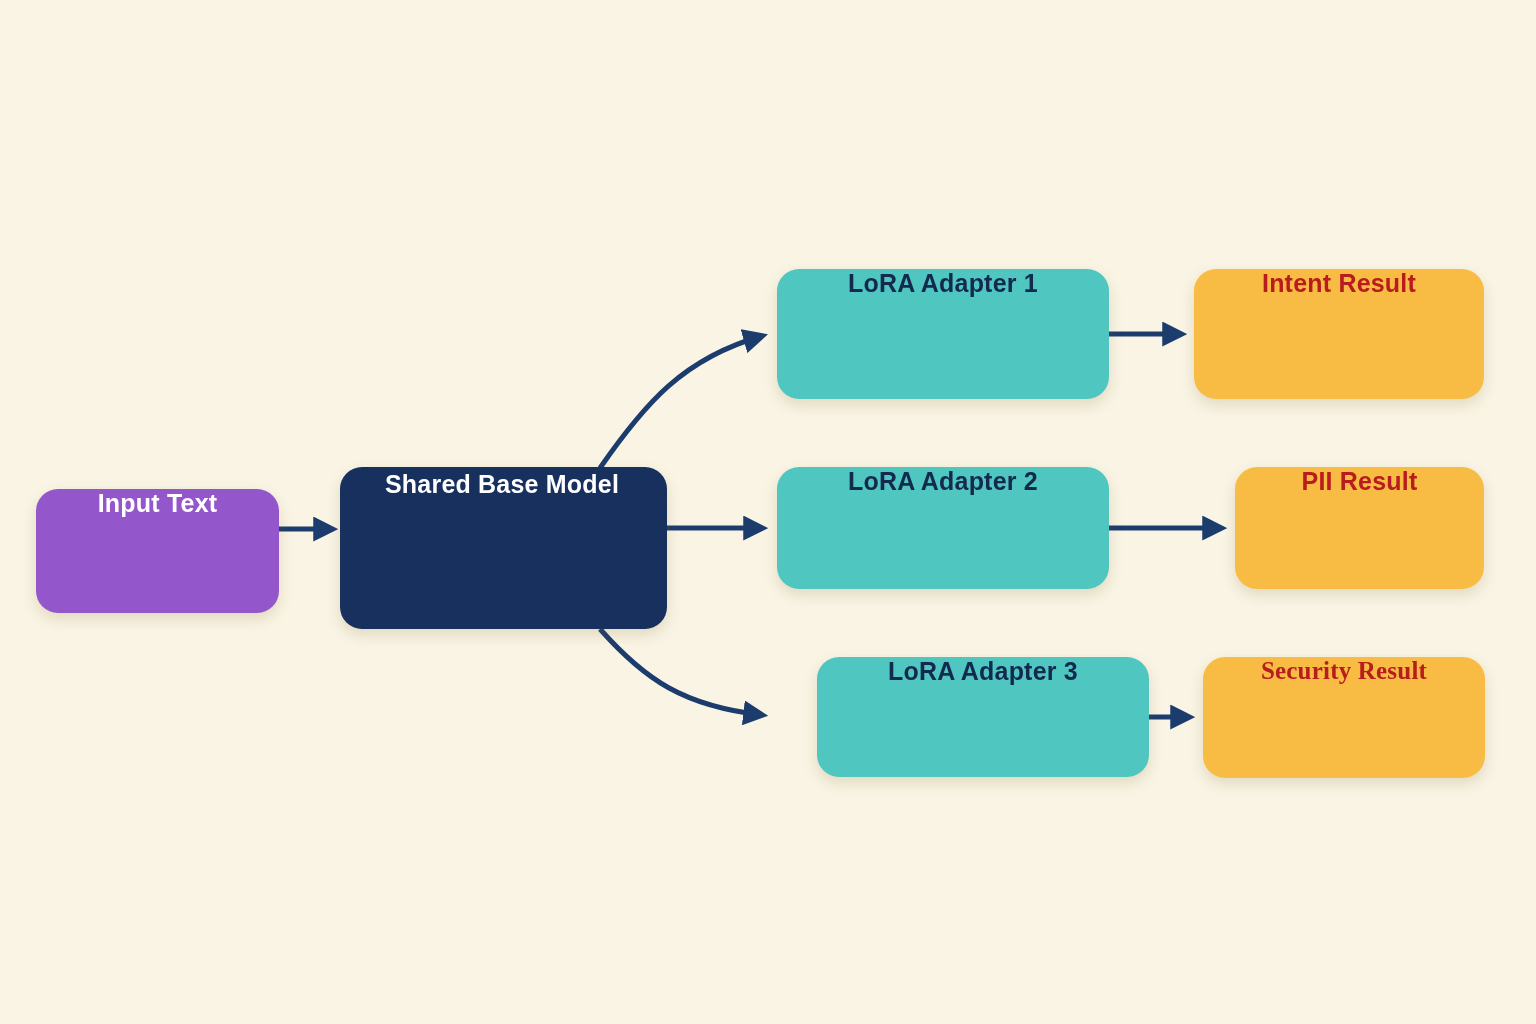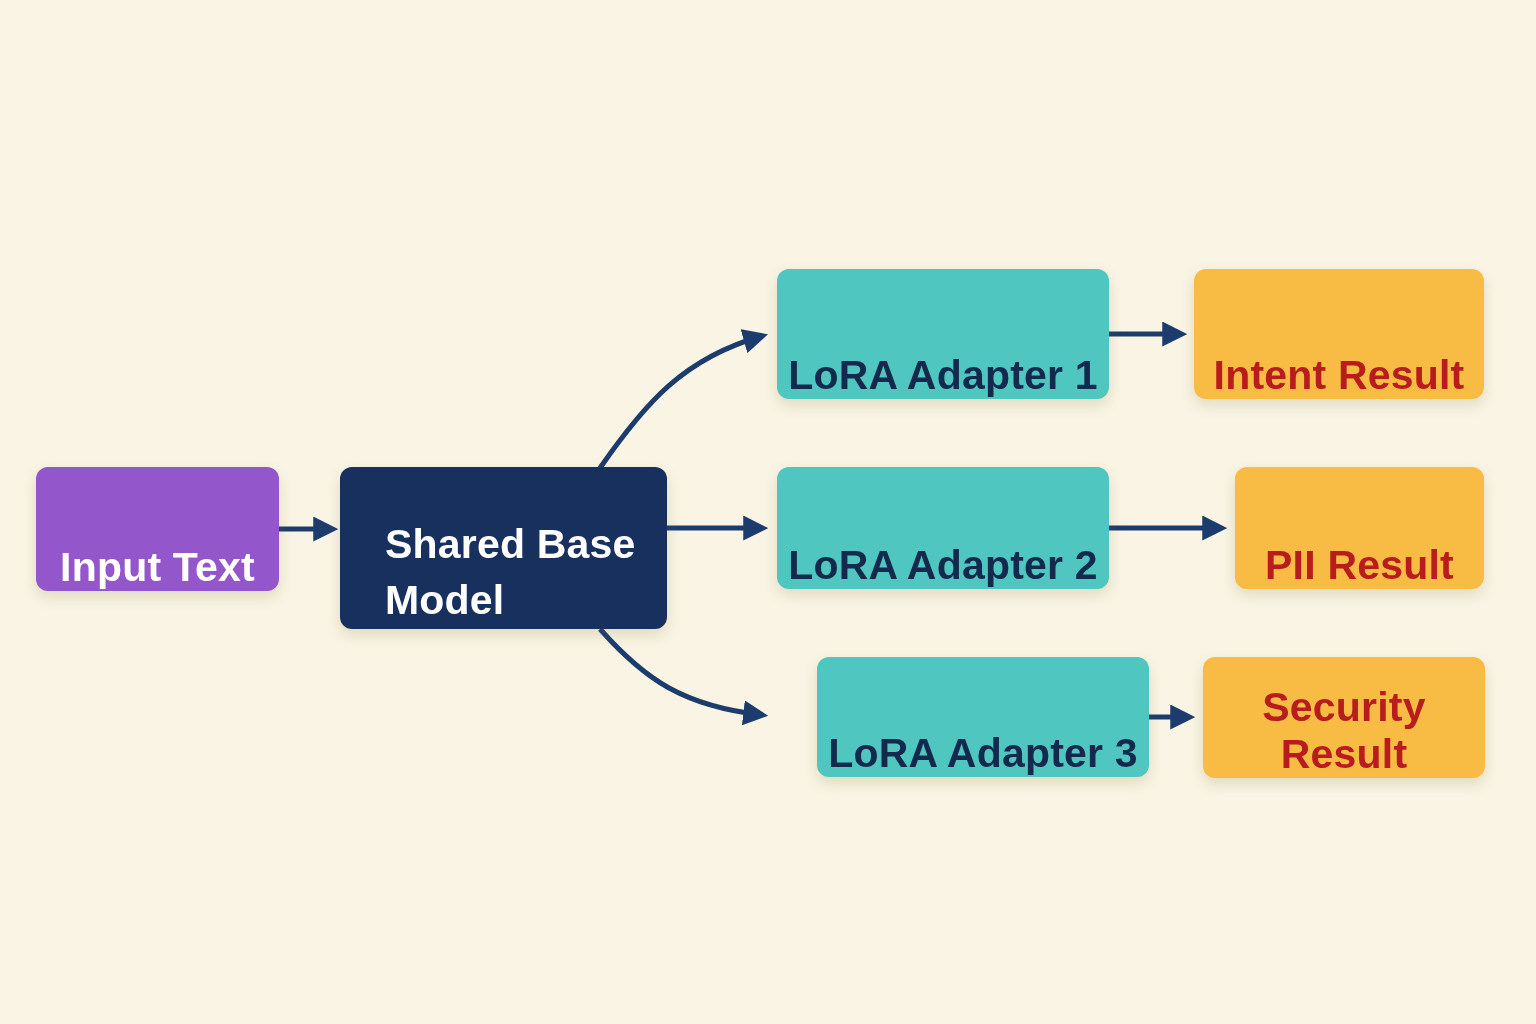--- a/index.html
+++ b/index.html
@@ -24,45 +24,45 @@
     pointer-events: none;
   }
   .edge {
     fill: none;
     stroke-width: 5;
     stroke-linecap: butt;
   }
   .node {
     position: absolute;
     display: flex;
-    align-items: flex-end;
+    align-items: flex-start;
     justify-content: center;
-    border-radius: 12px;
+    border-radius: 22px;
     font-weight: 700;
-    font-size: 41px;
+    font-size: 25px;
     letter-spacing: 0.2px;
     box-shadow: 0 6px 14px rgba(120, 100, 40, 0.18);
     box-sizing: border-box;
     text-align: center;
   }
-  .node--purple { background: #9457cb; color: #ffffff; }
+  .node--purple { background: #9457cb; color: #ffffff; margin-top: 22px; }
   .node--navy   { background: #17305e; color: #ffffff; }
   .node--teal   { background: #4fc7c0; color: #14294e; }
   .node--yellow { background: #f8bc45; color: #b91c1c; }
 
   .node--input    { left: 36px;   top: 467px; width: 243px; height: 124px; }
   .node--base     { left: 340px;  top: 467px; width: 327px; height: 162px;
                     justify-content: flex-start; text-align: left;
                     padding: 0 20px 0 45px; line-height: 1.38; }
   .node--adapter1 { left: 777px;  top: 269px; width: 332px; height: 130px; }
   .node--adapter2 { left: 777px;  top: 467px; width: 332px; height: 122px; }
   .node--adapter3 { left: 777px;  top: 657px; width: 332px; height: 120px; margin-left: 40px; }
   .node--intent   { left: 1194px; top: 269px; width: 290px; height: 130px; }
   .node--pii      { left: 1235px; top: 467px; width: 249px; height: 122px; }
-  .node--security { left: 1203px; top: 657px; width: 282px; height: 121px; }
+  .node--security { left: 1203px; top: 657px; width: 282px; height: 121px; font-family: Liberation Serif, serif; }
 </style>
 </head>
 <body>
 
 <div class="canvas">
 
   <svg class="edges" viewBox="0 0 1536 1024" xmlns="http://www.w3.org/2000/svg">
     <defs>
       <marker id="arrowhead" viewBox="0 0 10 10" refX="7.5" refY="5" markerWidth="5" markerHeight="5" orient="auto-start-reverse">
         <path d="M0,0 L10,5 L0,10 Z" fill="#1d3c6e"></path>

